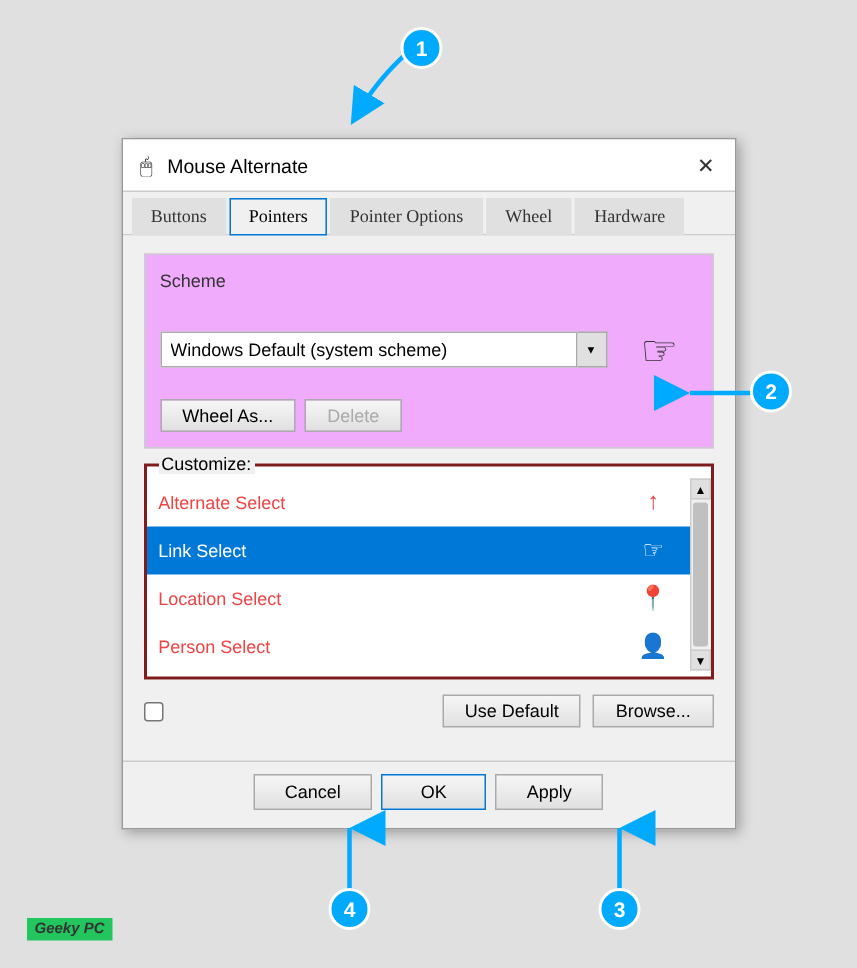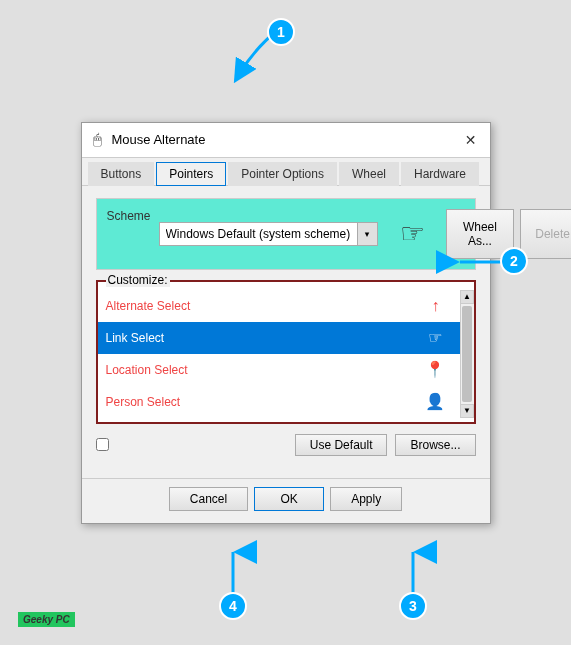--- a/index.html
+++ b/index.html
@@ -65,20 +65,21 @@
       border: none;
       background: transparent;
     }
 
     .tabs {
       display: flex;
       background: #f0f0f0;
       border-bottom: 1px solid #ccc;
       padding: 4px 6px 0 6px;
       gap: 2px;
+      font-family: Liberation Serif, serif;
     }
 
     .tab {
       padding: 4px 12px;
       cursor: pointer;
       border: 1px solid transparent;
       border-bottom: none;
       background: #e0e0e0;
       font-size: 12px;
       color: #333;
@@ -103,23 +104,23 @@
     .section-label {
       font-size: 12px;
       color: #333;
       margin-bottom: 6px;
     }
 
     .scheme-group {
       border: 1px solid #ccc;
       padding: 10px 10px 10px 10px;
       margin-bottom: 10px;
-      background: #5eead4;
-      display: flex;
-      flex-direction: row;
+      background: #f0abfc;
+      display: flex;
+      flex-direction: column;
       gap: 8px;
     }
 
     .scheme-row {
       display: flex;
       align-items: center;
       gap: 10px;
     }
 
     .scheme-select-wrap {

